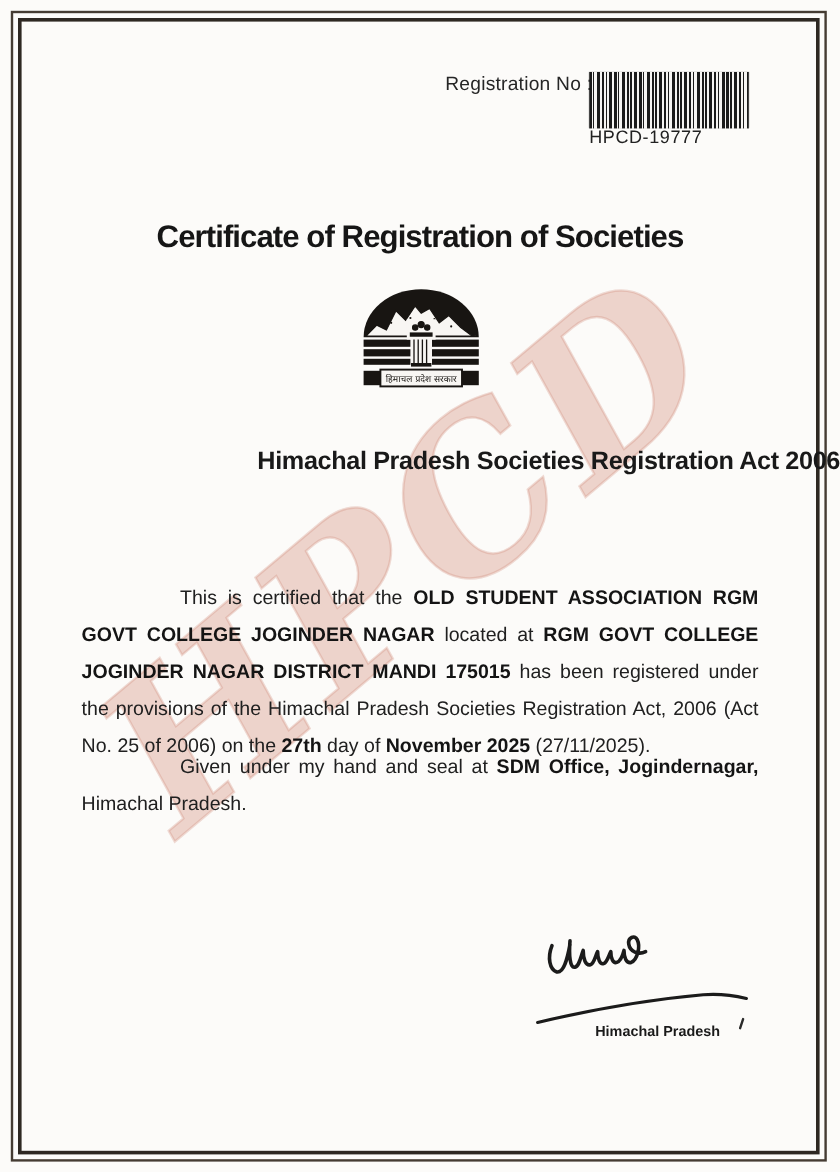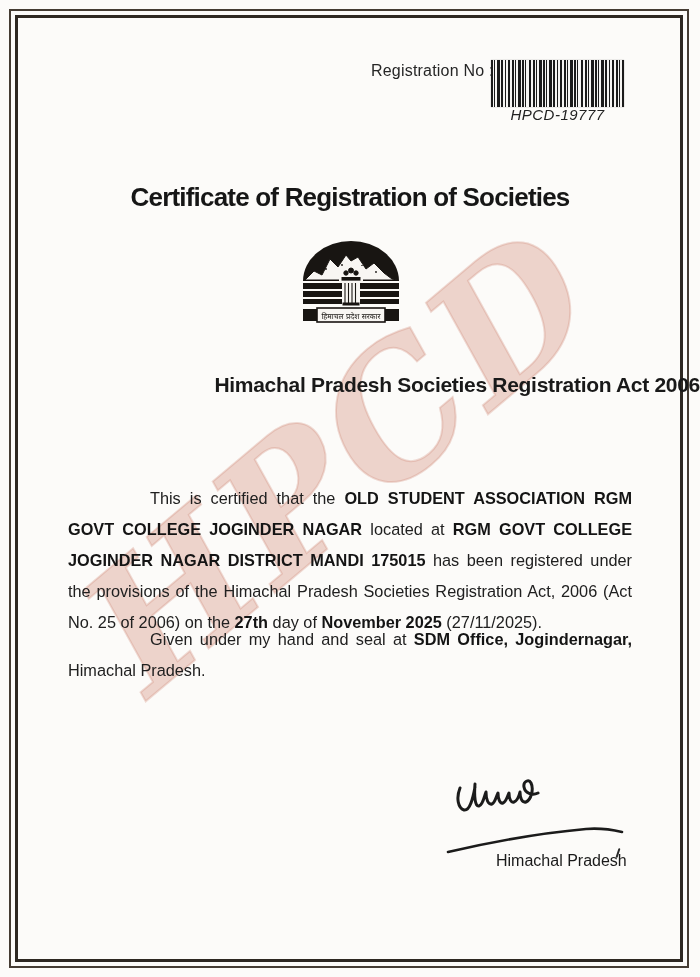--- a/index.html
+++ b/index.html
@@ -43,21 +43,21 @@
         #1b1b1b 0px, #1b1b1b 2px,
         #f6f5f3 2px, #f6f5f3 3.2px,
         #1b1b1b 3.2px, #1b1b1b 4.2px,
         #f6f5f3 4.2px, #f6f5f3 6.4px,
         #1b1b1b 6.4px, #1b1b1b 9px,
         #f6f5f3 9px, #f6f5f3 10.4px);
     box-shadow:0 0 1px rgba(0,0,0,.4);
   }
   .barcode-number{
     position:absolute;left:491px;top:106px;width:133px;
-    text-align:center;font-size:15px;letter-spacing:0.5px;color:#222;font-style:italic;
+    text-align:left;font-size:15px;letter-spacing:0.5px;color:#222;
   }
   .cert-title{
     position:absolute;left:0;top:182px;width:100%;
     text-align:center;font-size:26px;font-weight:bold;
     letter-spacing:-0.8px;color:#161616;
   }
   .emblem{
     position:absolute;left:296px;top:239px;width:110px;height:88px;
   }
   .act-heading{
@@ -73,21 +73,21 @@
   .para b{color:#141414;}
   .para-1{top:483px;text-indent:82px;}
   .para-2{top:624px;text-indent:82px;}
   .signature-svg{position:absolute;left:446px;top:772px;}
   .sign-line-1{
     position:absolute;left:336px;top:821px;
     font-size:16px;font-weight:bold;letter-spacing:-0.2px;color:#1a1a1a;
   }
   .sign-line-2{
     position:absolute;left:496px;top:852px;
-    font-size:16px;font-weight:normal;color:#1a1a1a;
+    font-size:12px;font-weight:bold;color:#1a1a1a;
   }
   .pen-tick{
     position:absolute;left:617px;top:848px;width:2px;height:10px;
     background:#2a2a2a;transform:rotate(18deg);border-radius:1px;
   }
 </style>
 </head>
 <body>
 
 <div class="page">

